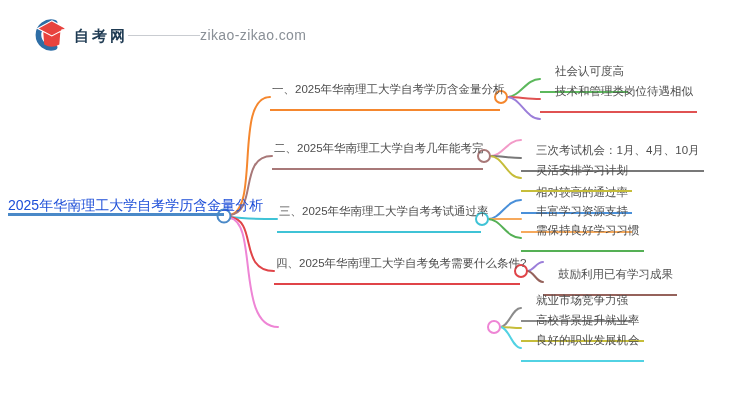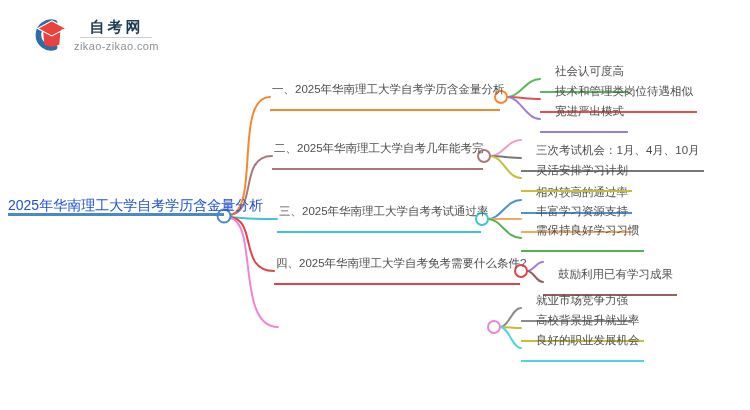--- a/index.html
+++ b/index.html
@@ -3,24 +3,24 @@
 <meta charset="utf-8">
 <style>
   html,body{margin:0;padding:0;background:#fff;}
   .stage{
     position:relative;width:750px;height:410px;background:#ffffff;
     font-family:"Liberation Sans","DejaVu Sans",sans-serif;overflow:hidden;
   }
   
   .logo{position:absolute;left:30px;top:18px;display:flex;align-items:center;gap:8px;cursor:pointer;}
   .logo-icon{width:36px;height:34px;display:block;}
-  .logo-text{display:flex;flex-direction:column;align-items:center;}
+  .logo-text{display:flex;align-items:center;}
   .logo-title{font-size:15px;font-weight:bold;color:#1e3a52;letter-spacing:3px;line-height:17px;}
   .logo-divider{width:72px;height:1px;background:#c9ccd1;margin:2px 0 2px 0;}
-  .logo-domain{font-size:11px;color:#8a9097;letter-spacing:0.4px;}
+  .logo-domain{font-size:14px;color:#8a9097;letter-spacing:0.4px;}
   
   .links{position:absolute;left:0;top:0;width:750px;height:410px;}
   .links path{fill:none;stroke-width:2;stroke-linecap:round;}
   .links circle{fill:#ffffff;stroke-width:2;cursor:pointer;}
   .node{
     position:absolute;white-space:nowrap;color:#4d4d4d;
     font-size:11.5px;line-height:15px;
     border-bottom:2px solid #999;padding:0 5px 12px 2px;cursor:default;
   }
   .node.root{font-size:14px;line-height:16px;border-bottom-width:3px;color:#1d4ed8;padding:0 4px 0 0;}
@@ -82,21 +82,20 @@
 
   <div class="node root" style="left: 8px; top: 197px; width: 212px; border-bottom-color: rgb(74, 137, 200);">2025年华南理工大学自考学历含金量分析</div>
 
   <div class="node branch" style="left: 270px; top: 82px; width: 223px; border-bottom-color: rgb(245, 135, 46);">一、2025年华南理工大学自考学历含金量分析</div>
   <div class="node branch" style="left: 272px; top: 141px; width: 204px; border-bottom-color: rgb(168, 120, 120);">二、2025年华南理工大学自考几年能考完</div>
   <div class="node branch" style="left: 277px; top: 204px; width: 197px; border-bottom-color: rgb(63, 195, 214);">三、2025年华南理工大学自考考试通过率</div>
   <div class="node branch" style="left: 274px; top: 256px; width: 239px; border-bottom-color: rgb(224, 68, 72);">四、2025年华南理工大学自考免考需要什么条件?</div>
 
   <div class="node leaf" style="left: 540px; top: 64px; border-bottom-color: rgb(92, 184, 92);">社会认可度高</div>
   <div class="node leaf" style="left: 540px; top: 84px; border-bottom-color: rgb(224, 82, 82);">技术和管理类岗位待遇相似</div>
-  <div class="node leaf" style="left: 540px; top: 104px; border-bottom-color: rgb(155, 126, 217);">宽进严出模式</div>
 
   <div class="node leaf" style="left: 521px; top: 143px; border-bottom-color: rgb(120, 120, 120);">三次考试机会：1月、4月、10月</div>
   <div class="node leaf" style="left: 521px; top: 185px; border-bottom-color: rgb(74, 144, 217);">相对较高的通过率</div>
 
   <div class="node leaf" style="left: 521px; top: 163px; border-bottom-color: rgb(198, 189, 58);">灵活安排学习计划</div>
   <div class="node leaf" style="left: 521px; top: 204px; border-bottom-color: rgb(246, 169, 92);">丰富学习资源支持</div>
   <div class="node leaf" style="left: 521px; top: 223px; border-bottom-color: rgb(85, 176, 85);">需保持良好学习习惯</div>
 
   <div class="node leaf" style="left: 543px; top: 267px; border-bottom-color: rgb(149, 98, 91);">鼓励利用已有学习成果</div>
 

